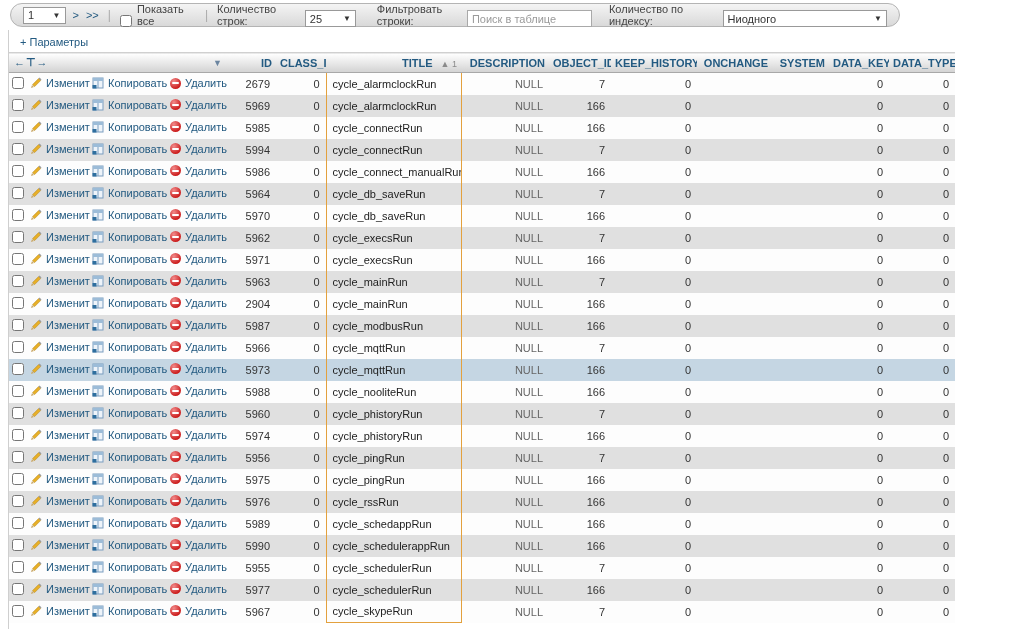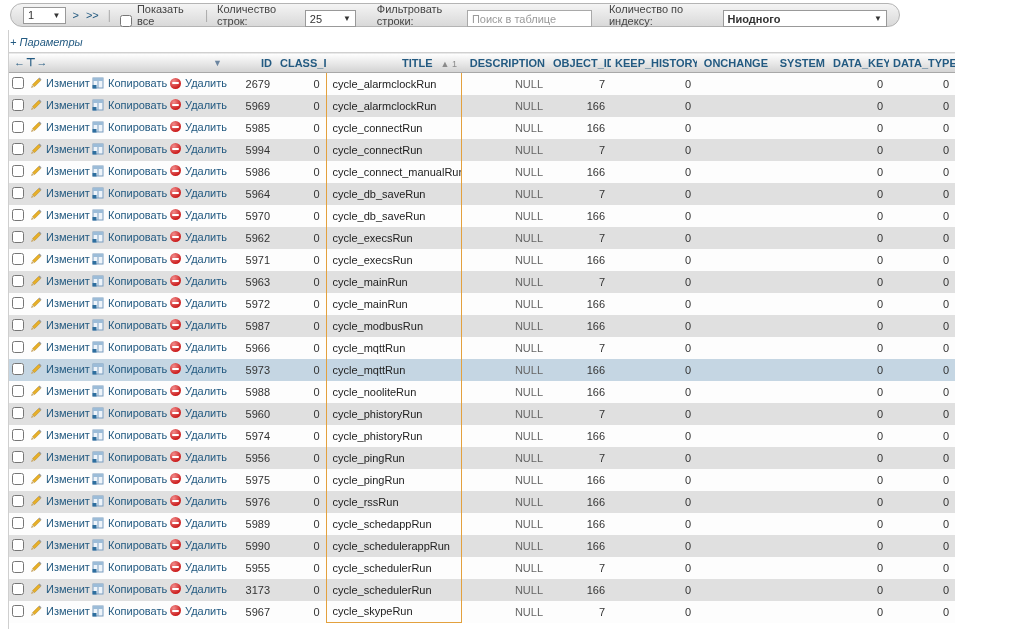--- a/index.html
+++ b/index.html
@@ -15,35 +15,35 @@
   }
   .tb-sep{ color:#aaa; font-size:12px; padding:0 2px; }
   .fake-select{
     display:inline-flex; align-items:center; justify-content:space-between;
     background:#fff; border:1px solid #999; height:17px; padding:0 4px;
     color:#333; cursor:default;
   }
   .fake-select .caret{ font-size:8px; color:#333; margin-left:6px; }
   .sel-page{ width:46px; }
   .sel-rows{ width:56px; }
-  .sel-sort{ width:182px;font-weight:bold; }
+  .sel-sort{ width:182px; }
   .tb-link{ color:#235a81; text-decoration:none; font-size:11px; cursor:pointer; }
   .tb-label{ color:#444; }
   .tb-filter-input{
     width:125px; height:17px; border:1px solid #a9a9a9; background:#fff;
     font-family:"Liberation Sans",sans-serif; font-size:11px; padding:0 4px; color:#333;
   }
   .tb-filter-input::placeholder{ color:#9a9a9a; }
   input[type=checkbox]{ width:12px; height:12px; accent-color:#8a8a8a; }
   .grp{ display:inline-flex; align-items:flex-end; gap:5px; }
   .grp-filter{ margin-left:14px;gap:8px; }
   .grp-sort{ margin-left:10px; }
 
   
-  .params{ display:block; margin:9px 0 4px 10px; color:#235a81; text-decoration:none; cursor:pointer;font-style:italic; }
+  .params{ display:block; margin:9px 0 4px 20px; color:#235a81; text-decoration:none; cursor:pointer; }
 
   
   .left-rule{ position:absolute; left:8px; top:30px; bottom:0; width:1px; background:#cfcfcf; }
 
   
   table{ border-collapse:collapse; table-layout:fixed; margin-left:8px; width:947px; }
   th{
     height:20px; background:linear-gradient(#ffffff,#d2d2d2);
     border-top:1px solid #d0d0d0; border-bottom:1px solid #a8a8a8;
     color:#235a81; font-weight:bold; font-size:11px; text-align:right;
@@ -512,21 +512,21 @@
                 <rect x="1" y="1" width="10" height="3" fill="#9cbcd8"></rect>
                 <rect x="5.5" y="4" width="1" height="7" fill="#7a9dbf"></rect>
                 <rect x="0.5" y="8" width="4" height="3.5" fill="#2e6e9e"></rect>
               </svg></span>
             <span>Копировать</span>
           </a></td>
         <td class="act"><a>
             <span class="i-del"></span>
             <span>Удалить</span>
           </a></td>
-        <td class="num">5972</td>
+        <td class="num">2904</td>
         <td class="num">0</td>
         <td class="title-col">cycle_mainRun</td>
         <td class="null-col"><span class="null-txt">NULL</span></td>
         <td class="num">166</td>
         <td class="num">0</td>
         <td></td>
         <td></td>
         <td class="num">0</td>
         <td class="num">0</td>
       </tr>
@@ -954,21 +954,21 @@
                 <rect x="1" y="1" width="10" height="3" fill="#9cbcd8"></rect>
                 <rect x="5.5" y="4" width="1" height="7" fill="#7a9dbf"></rect>
                 <rect x="0.5" y="8" width="4" height="3.5" fill="#2e6e9e"></rect>
               </svg></span>
             <span>Копировать</span>
           </a></td>
         <td class="act"><a>
             <span class="i-del"></span>
             <span>Удалить</span>
           </a></td>
-        <td class="num">3173</td>
+        <td class="num">5977</td>
         <td class="num">0</td>
         <td class="title-col">cycle_schedulerRun</td>
         <td class="null-col"><span class="null-txt">NULL</span></td>
         <td class="num">166</td>
         <td class="num">0</td>
         <td></td>
         <td></td>
         <td class="num">0</td>
         <td class="num">0</td>
       </tr>

